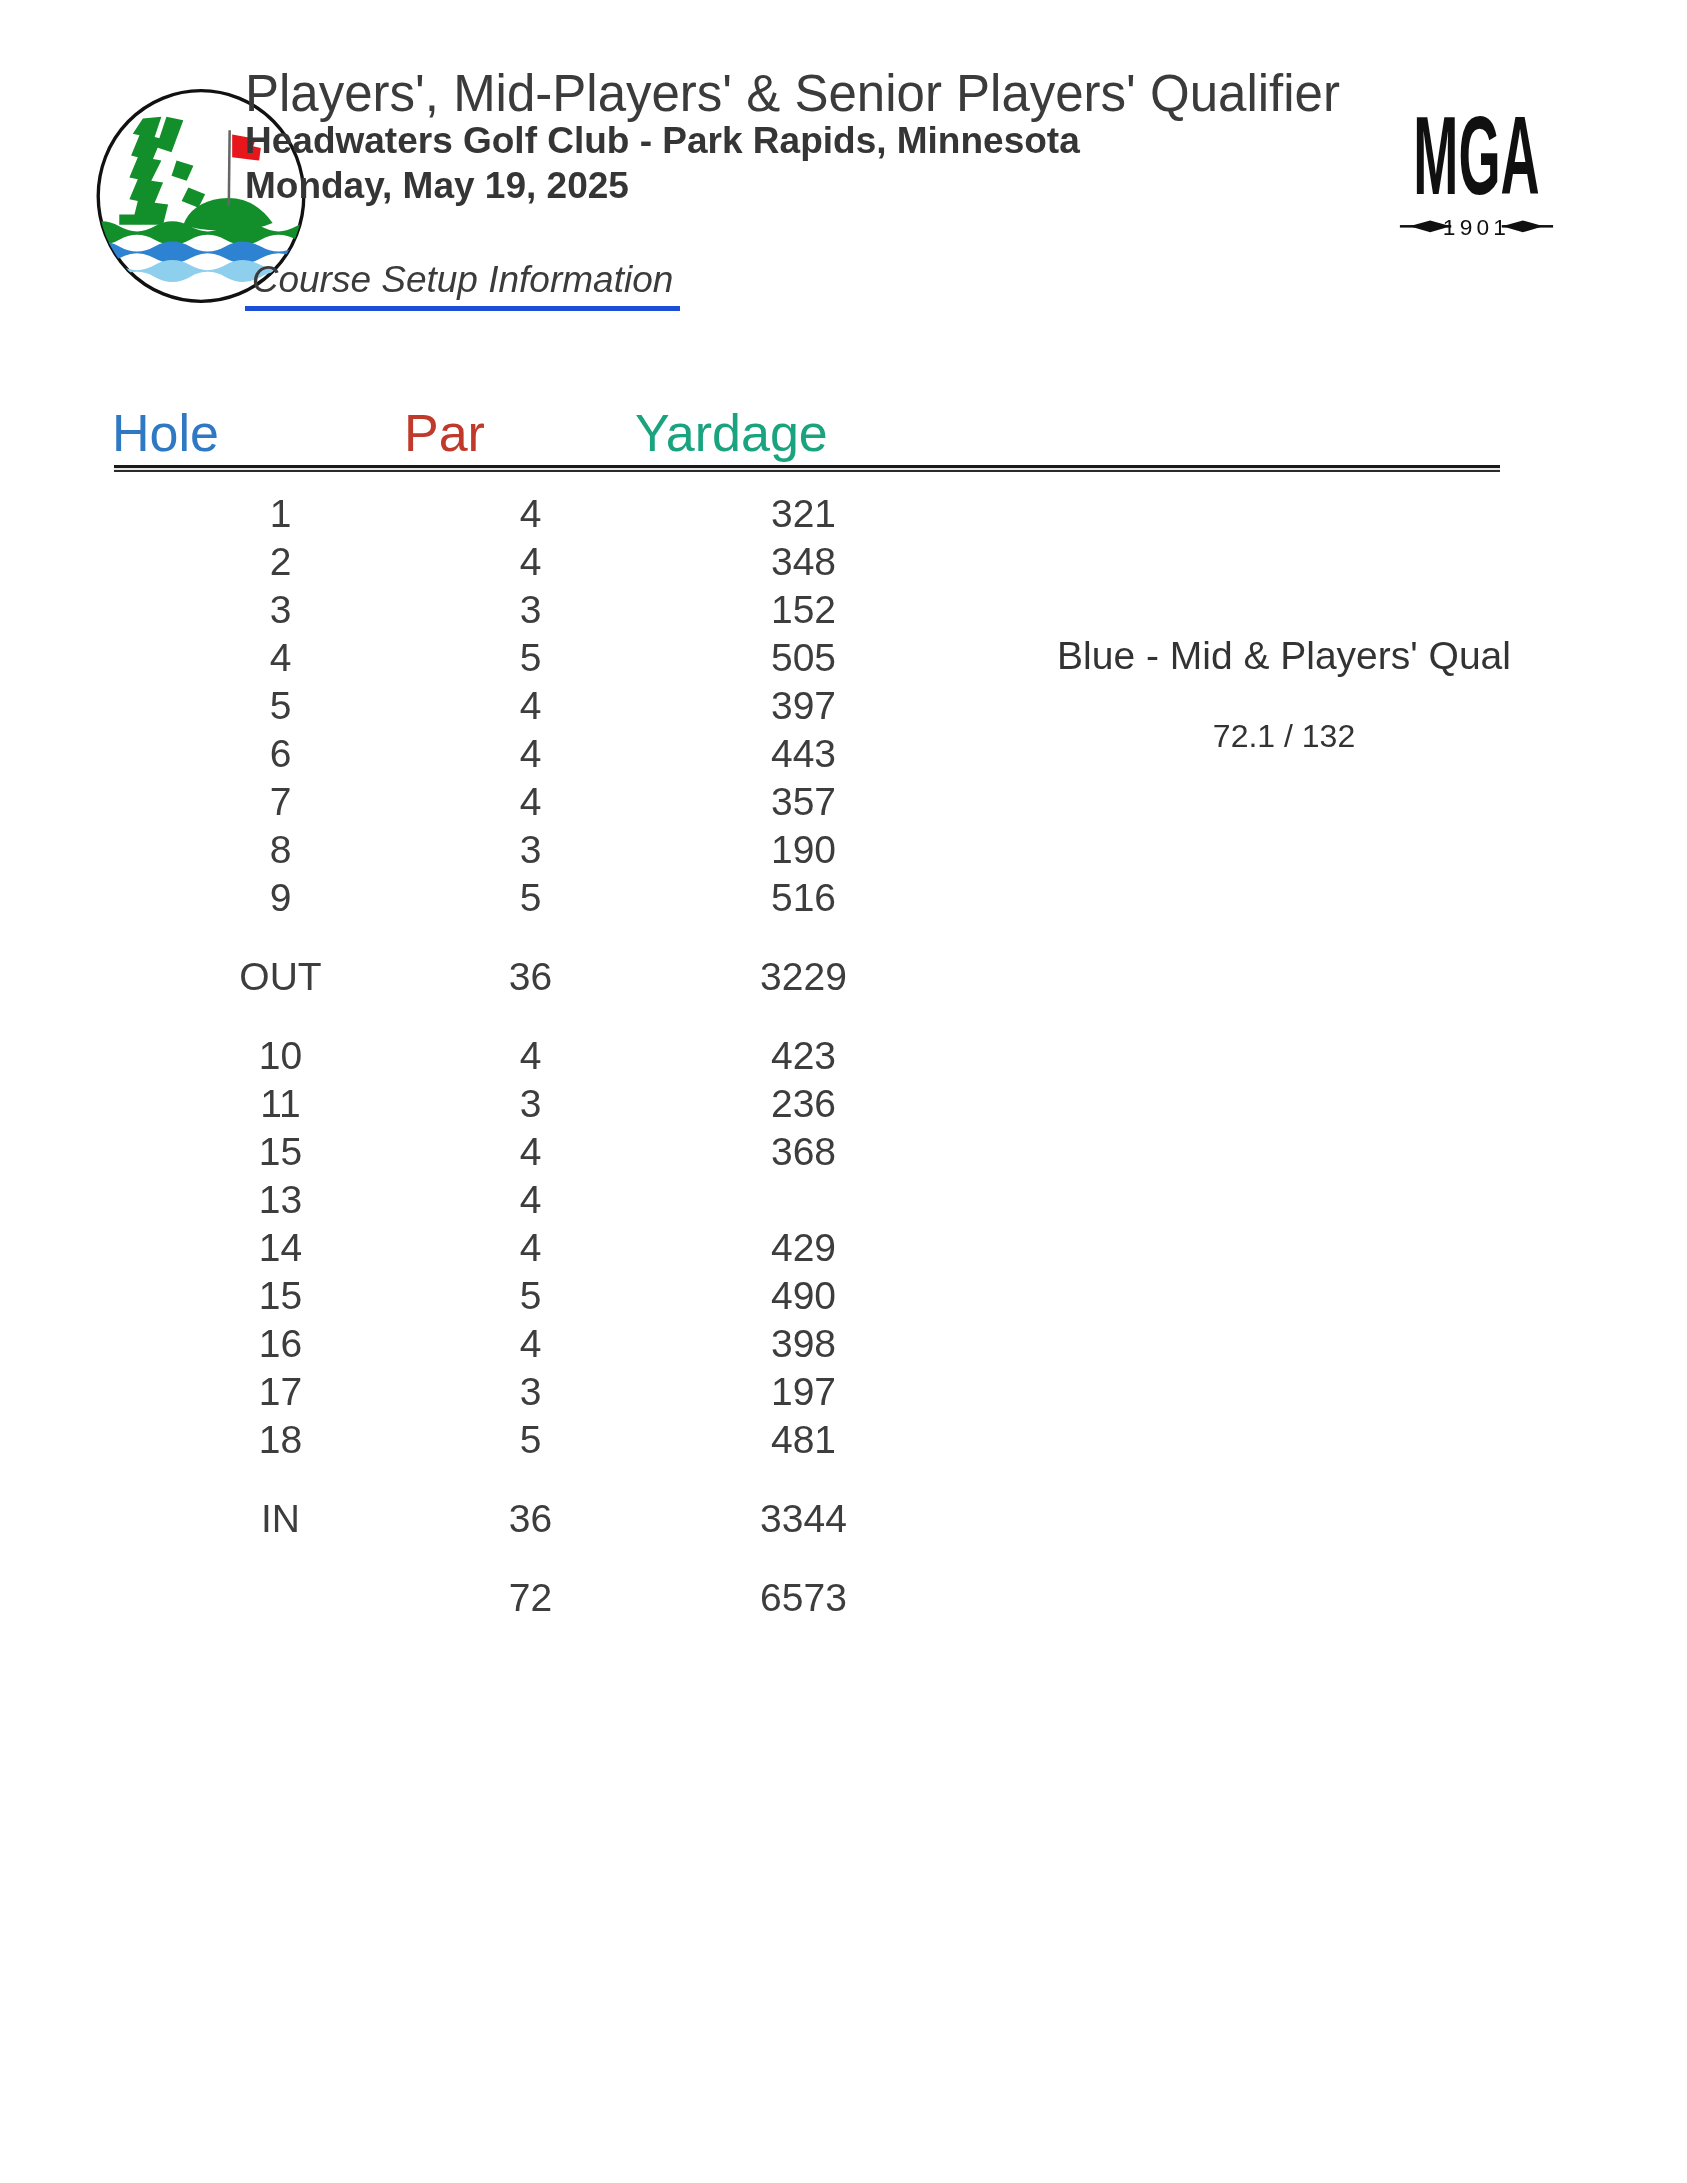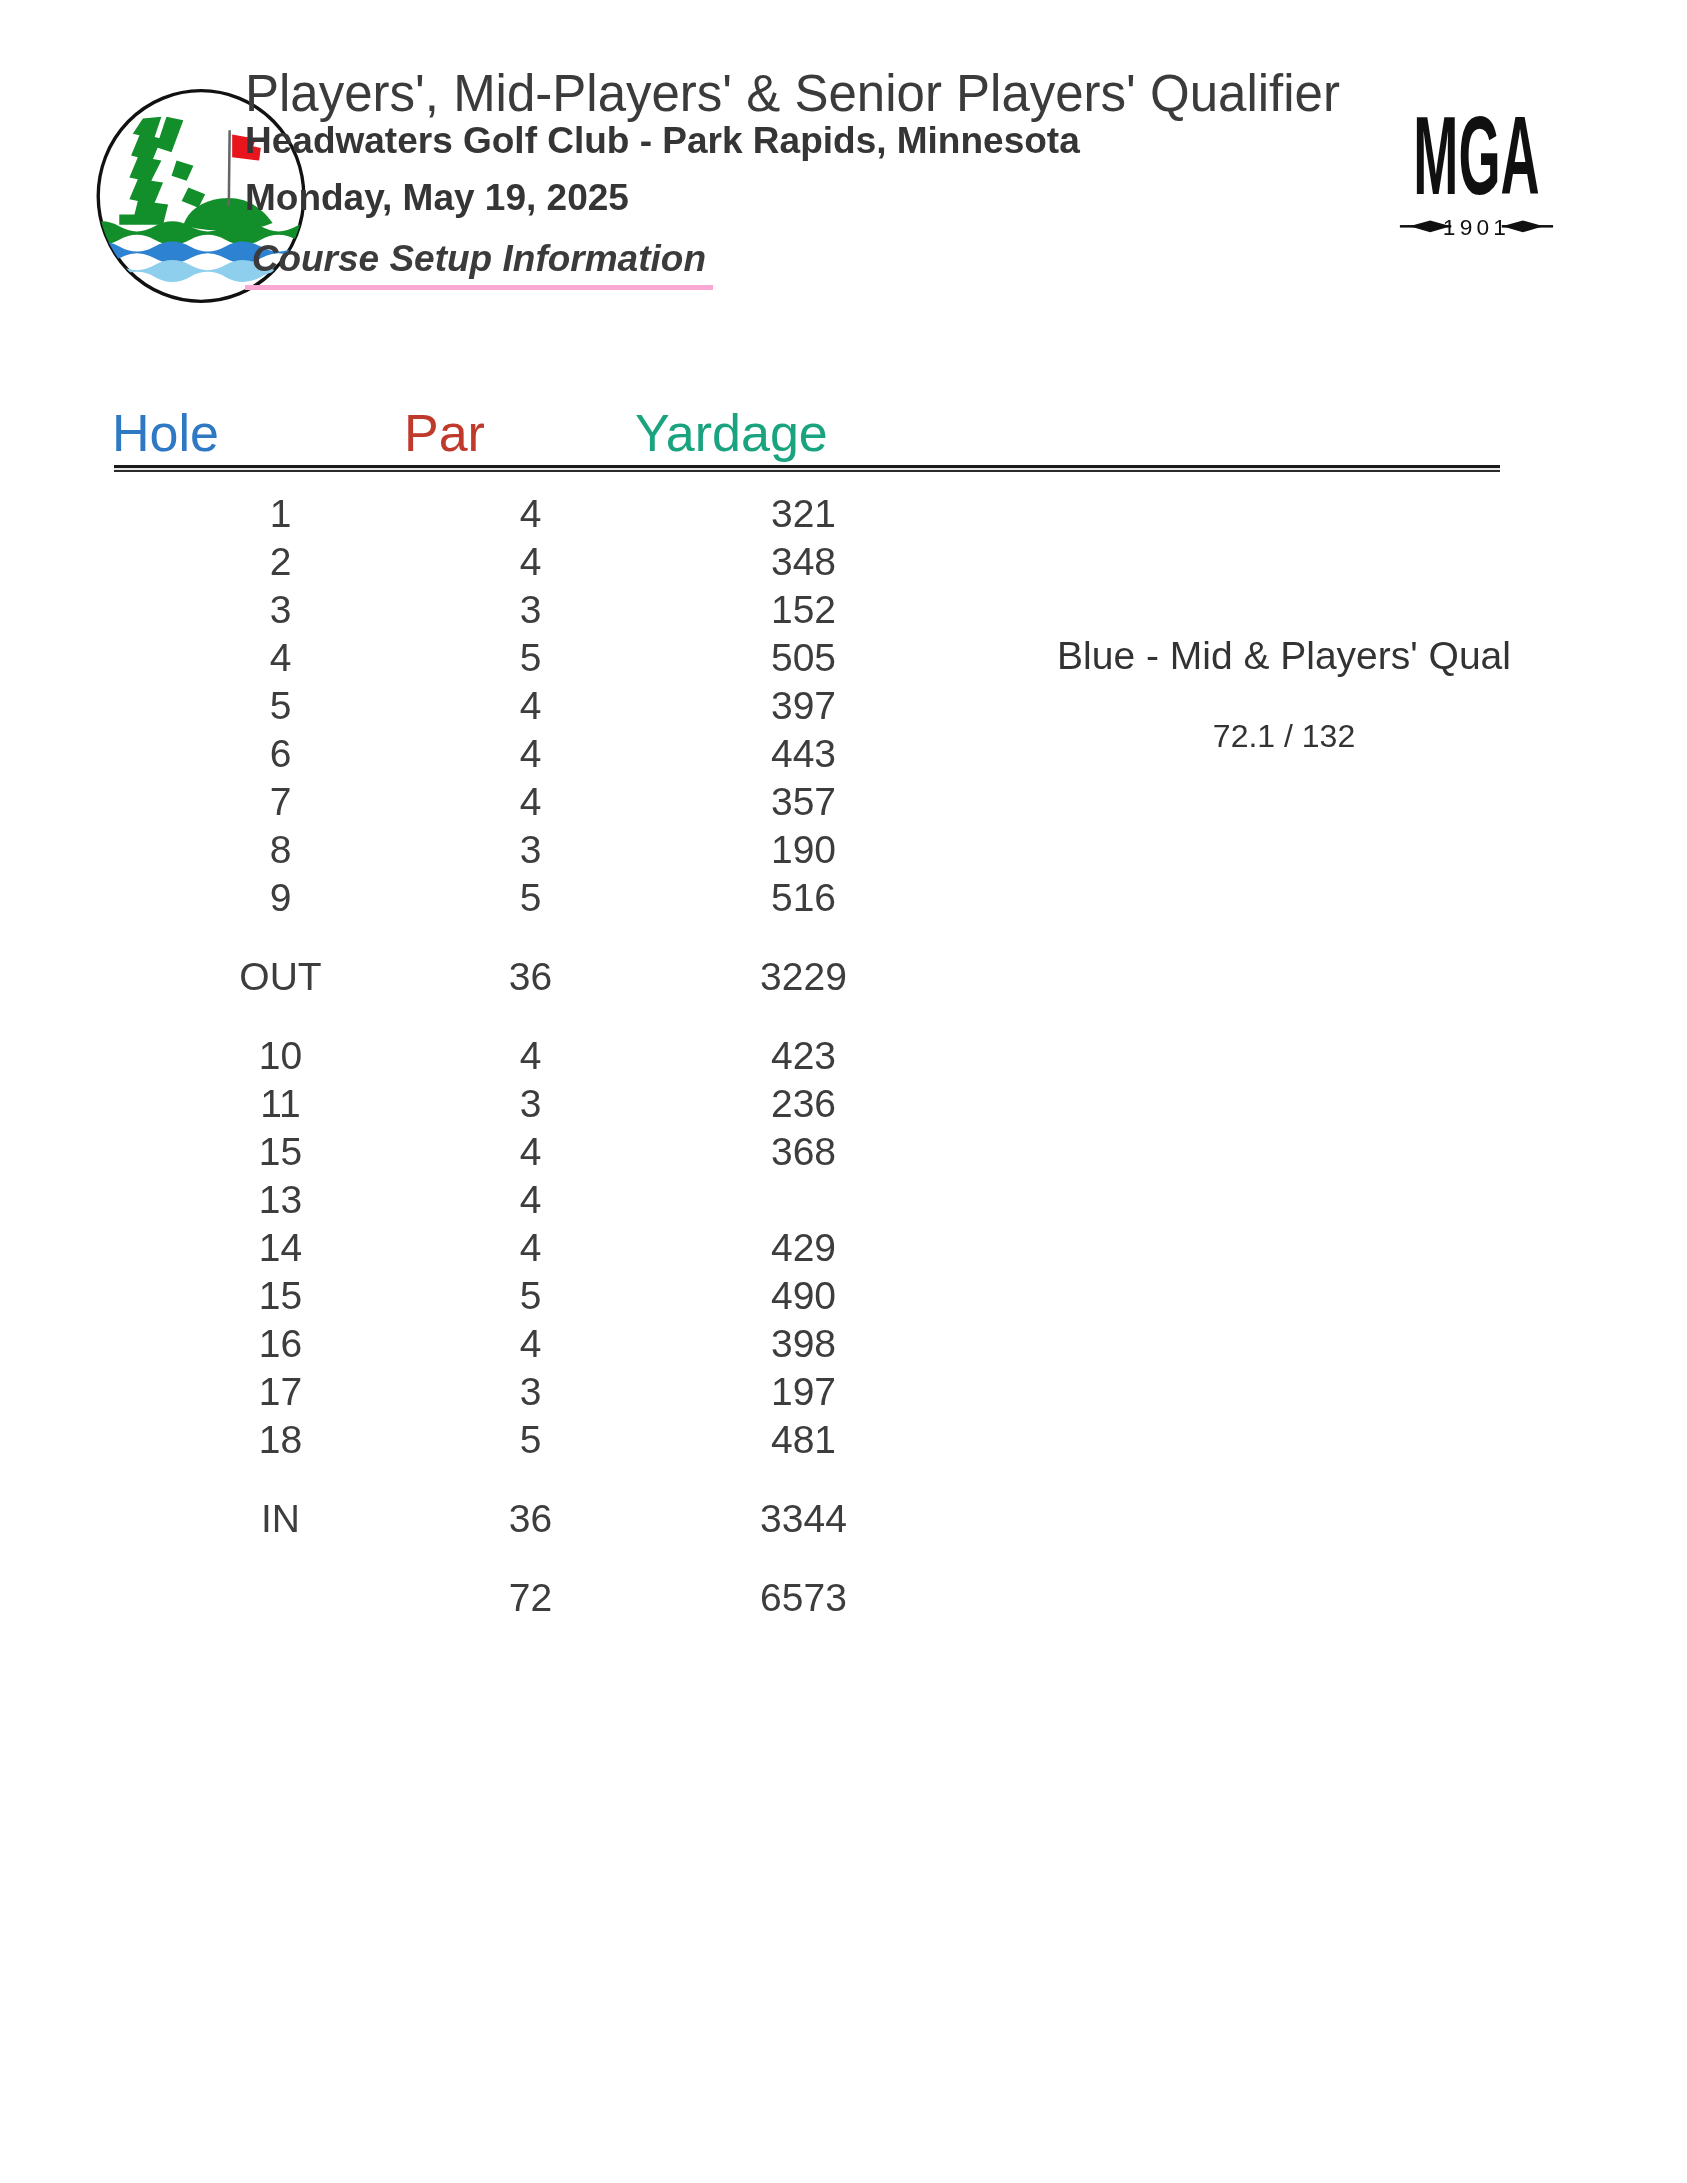--- a/index.html
+++ b/index.html
@@ -11,27 +11,28 @@
     font-family:"Liberation Sans", sans-serif;
     color:#3a3a3a;
     overflow:hidden;
   }
   
   .club-logo{position:absolute;left:94px;top:88px;width:214px;height:216px;}
   .mga-logo{position:absolute;left:1397px;top:111px;width:159px;height:133px;}
   .hdr-line{position:absolute;left:245px;width:1181px;text-align:left;white-space:nowrap;}
   .title{top:64px;font-size:51px;font-weight:400;color:#3b3b3b;}
   .subtitle{top:120px;font-size:37px;font-weight:700;color:#353535;}
-  .date{top:165px;font-size:37px;font-weight:700;color:#353535;margin-top:12px;}
+  .date{top:165px;font-size:37px;font-weight:700;color:#353535;}
   .section{top:238px;}
   .section span{
     display:inline-block;
-    font-size:37px;font-weight:700;font-style:italic;color:#3b3b3b;
-    border-bottom:5px solid #f9a8d4;
+    font-size:37px;font-weight:400;font-style:italic;color:#3b3b3b;
+    border-bottom:5px solid #1d4ed8;
     padding:0 6.7px 5px 6.7px;
+    margin-top:21px;
   }
   
   .colhead{position:absolute;top:403px;font-size:52px;font-weight:400;text-align:left;}
   .col-hole{left:112px;width:337px;color:#2e78c4;}
   .col-par{left:404px;width:253px;color:#c03a2b;}
   .col-yard{left:635px;width:337px;color:#19a37e;}
   .head-rule{
     position:absolute;left:114px;top:465px;width:1386px;
     height:1.7px;background:#e7e7e7;
     border-top:3.4px solid #1a1a1a;

